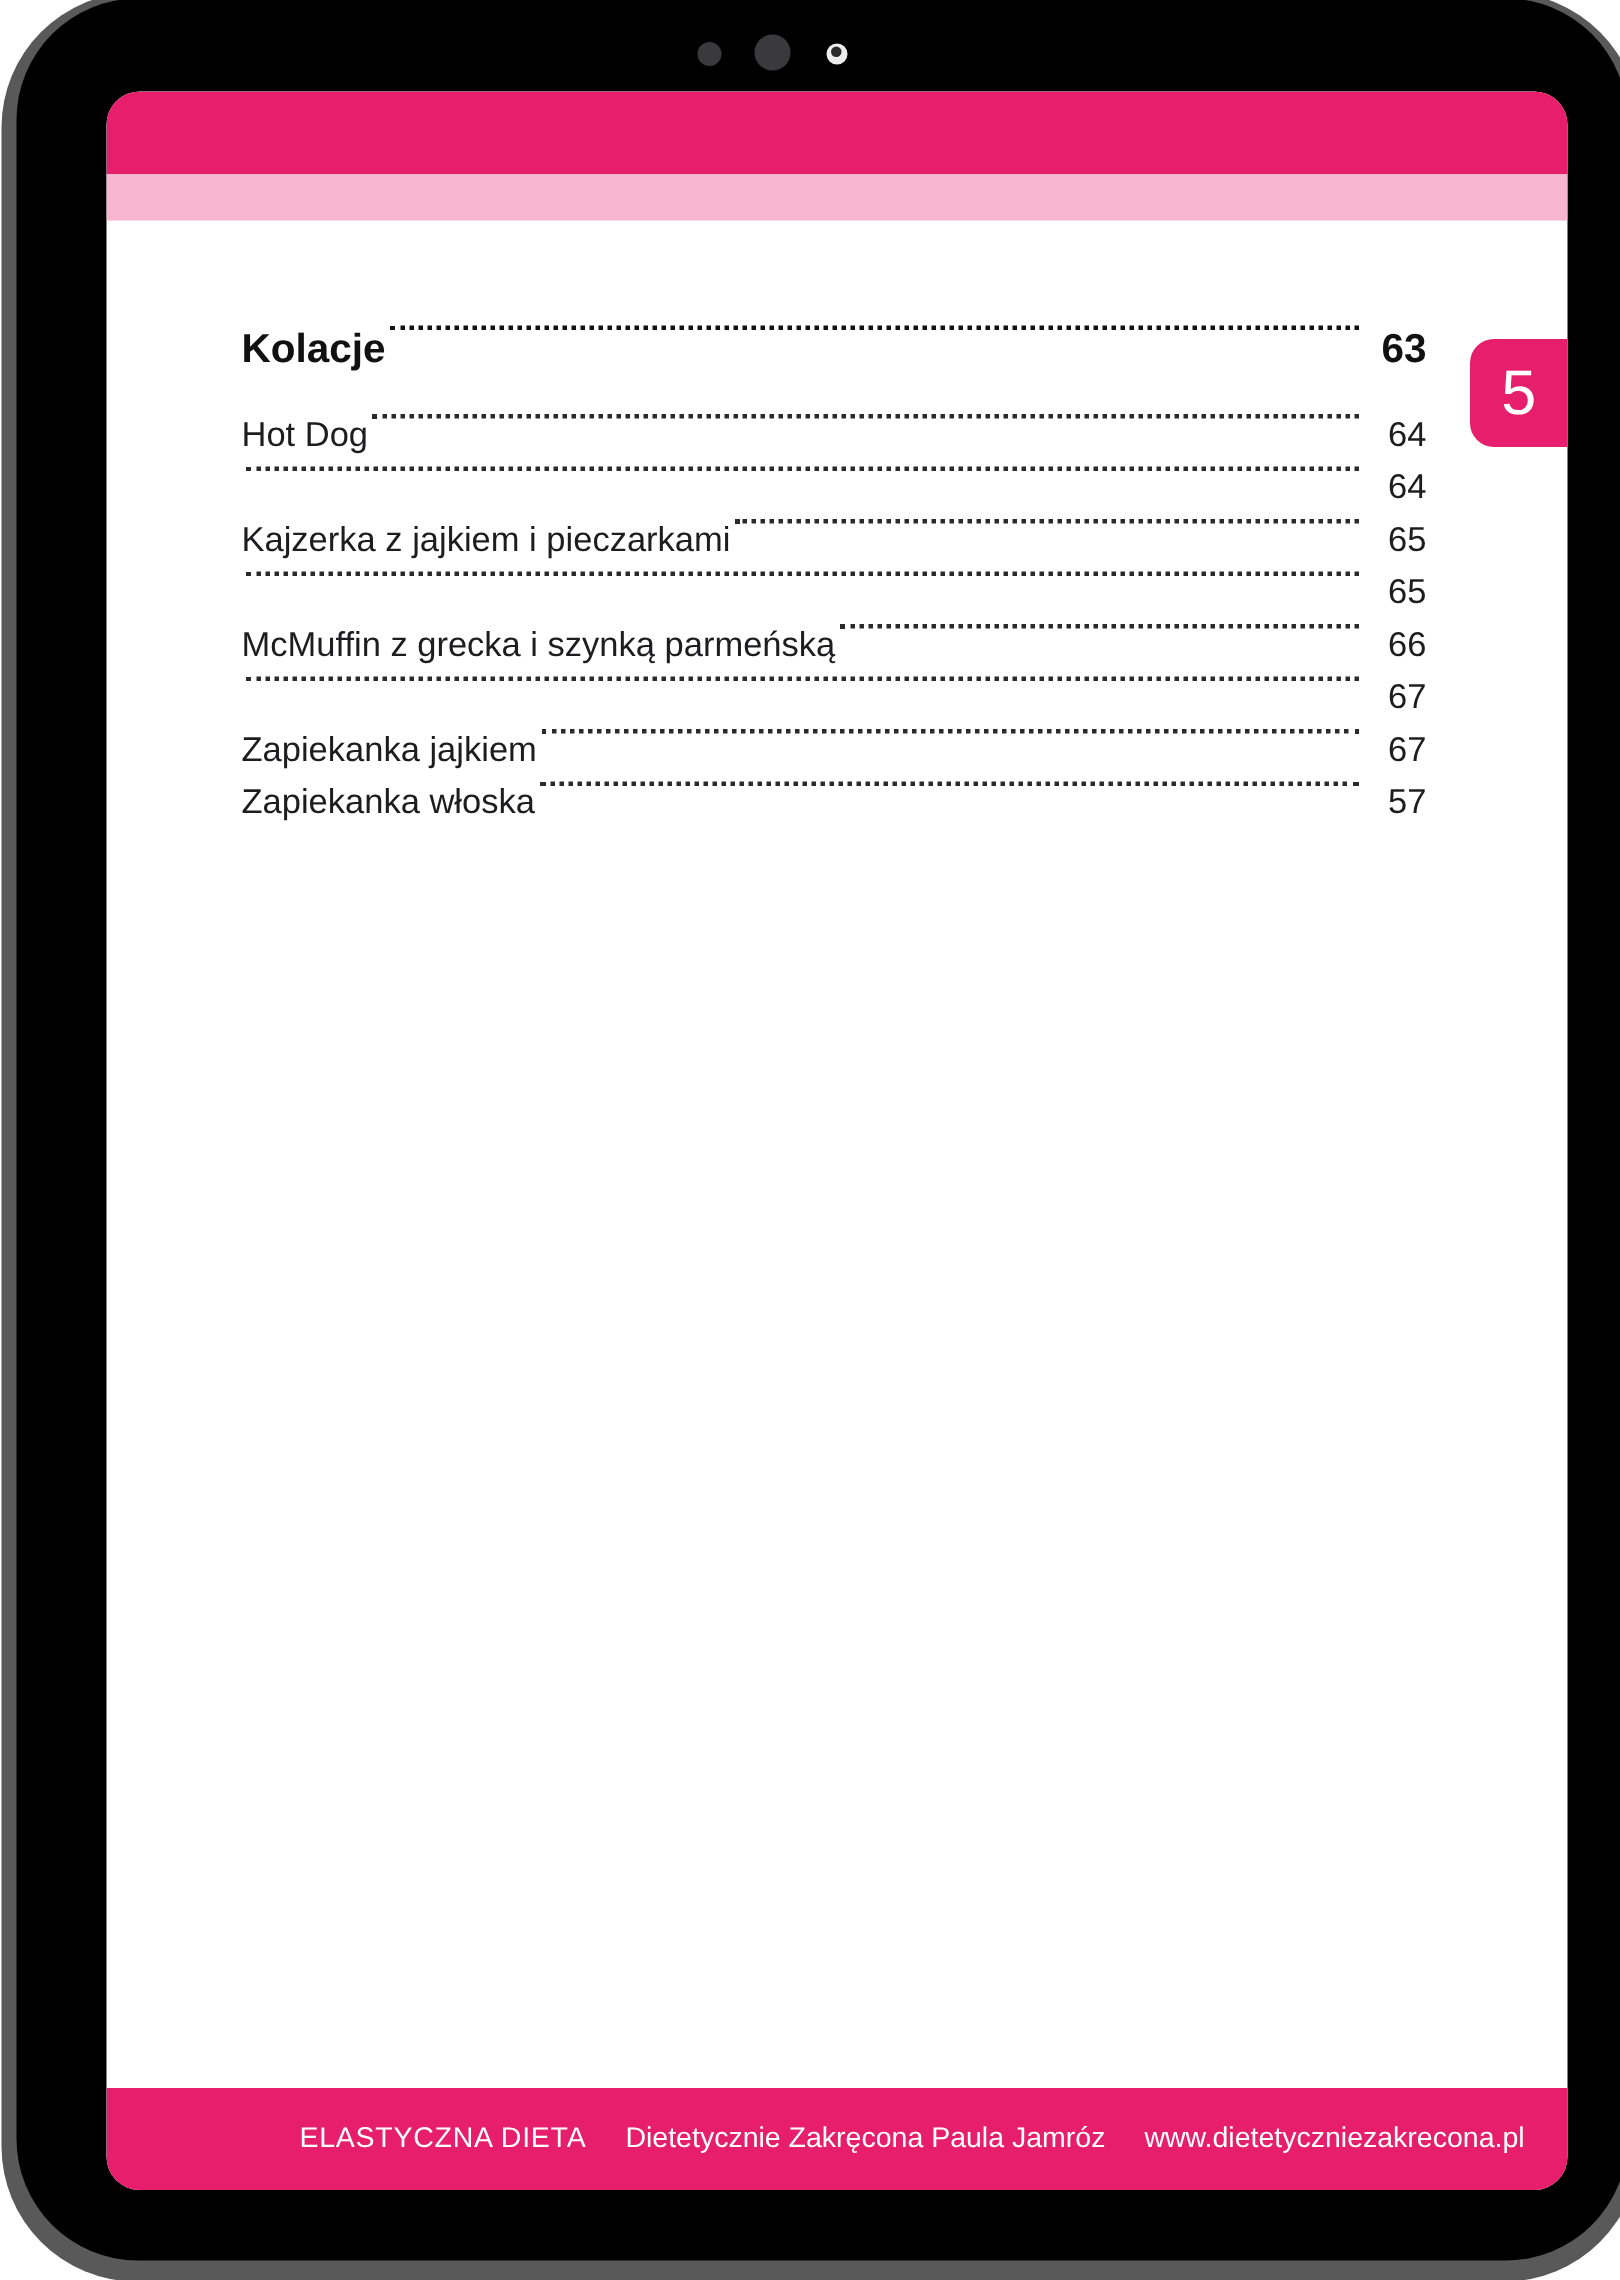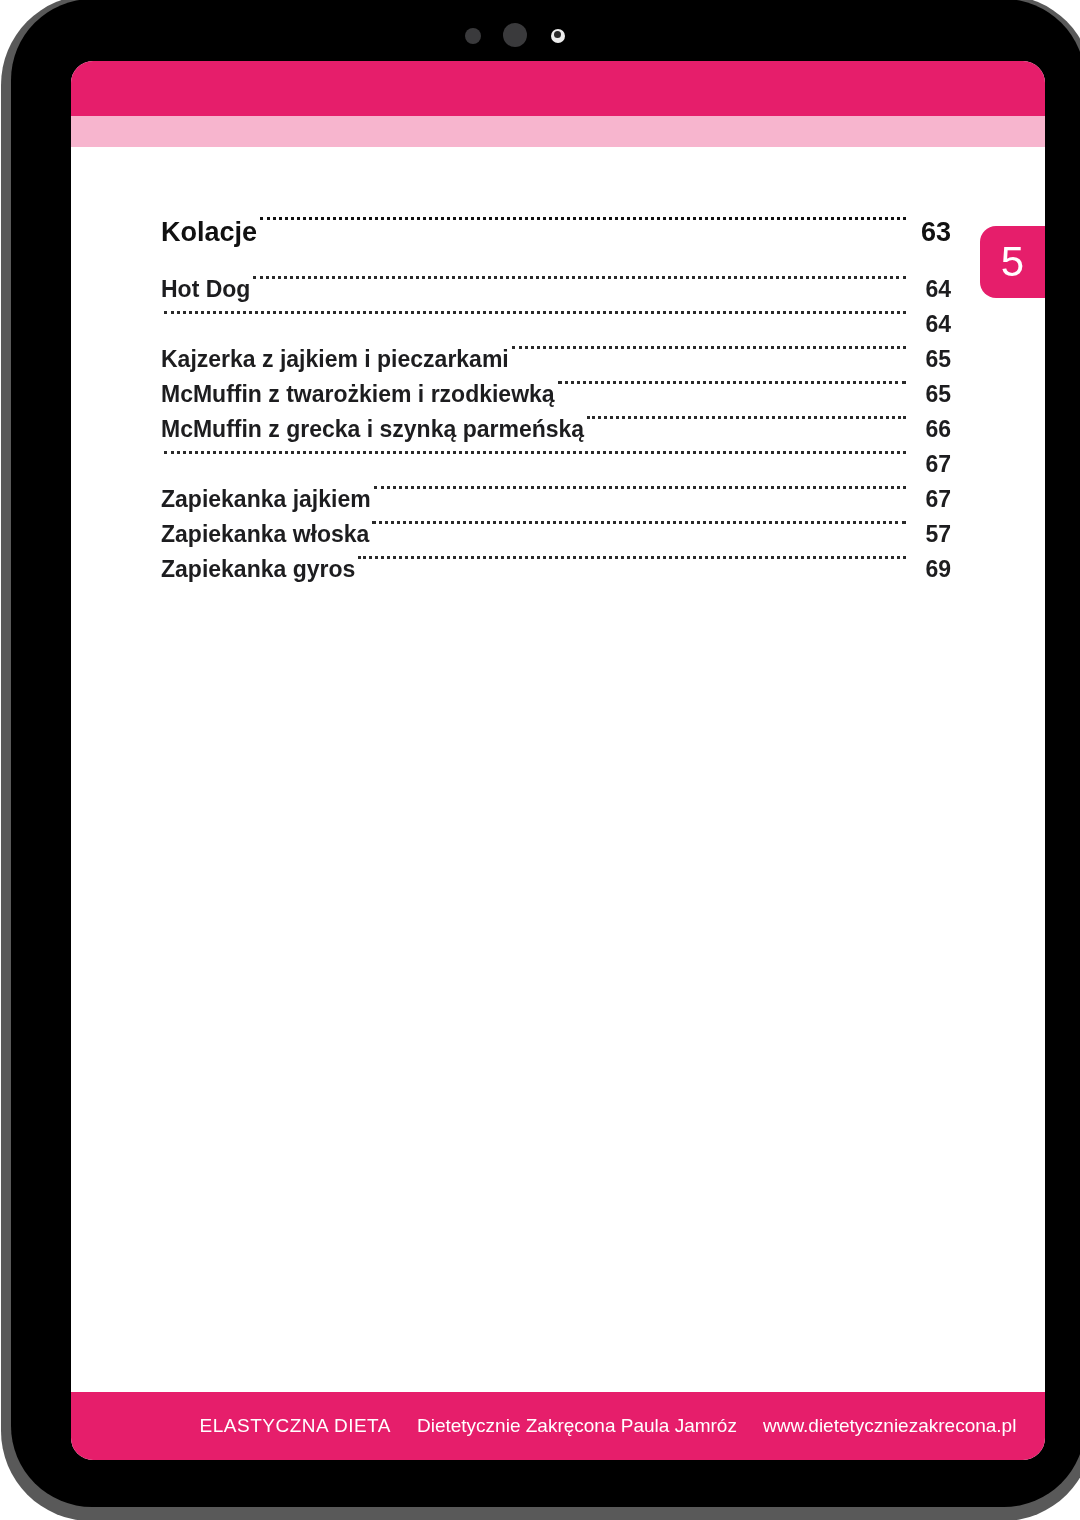--- a/index.html
+++ b/index.html
@@ -102,21 +102,21 @@
   .toc-heading-row {
     height: 34px;
     font-size: 27px;
     font-weight: 700;
     color: #111111;
     margin-bottom: 25px;
   }
   .toc-entry-row {
     height: 35px;
     font-size: 23px;
-    font-weight: 700;
+    font-weight: 400;
   }
   .toc-title { white-space: nowrap; flex: 0 0 auto; }
   .leader {
     flex: 1 1 auto;
     border-bottom: 3px dotted #2a2a2a;
     margin: 0 5px 5px 3px;
     min-width: 20px;
   }
   .toc-heading-row .leader { border-bottom: 3.5px dotted #111; margin-bottom: 5px; }
   .toc-page {
@@ -178,21 +178,20 @@
         <div class="toc-row toc-entry-row">
           <span class="leader"></span>
           <span class="toc-page">64</span>
         </div>
         <div class="toc-row toc-entry-row">
           <span class="toc-title">Kajzerka z jajkiem i pieczarkami</span>
           <span class="leader"></span>
           <span class="toc-page">65</span>
         </div>
         <div class="toc-row toc-entry-row">
-          <span class="toc-title">McMuffin z twarożkiem i rzodkiewką</span>
           <span class="leader"></span>
           <span class="toc-page">65</span>
         </div>
         <div class="toc-row toc-entry-row">
           <span class="toc-title">McMuffin z grecka i szynką parmeńską</span>
           <span class="leader"></span>
           <span class="toc-page">66</span>
         </div>
         <div class="toc-row toc-entry-row">
           <span class="leader"></span>
@@ -200,25 +199,20 @@
         </div>
         <div class="toc-row toc-entry-row">
           <span class="toc-title">Zapiekanka jajkiem</span>
           <span class="leader"></span>
           <span class="toc-page">67</span>
         </div>
         <div class="toc-row toc-entry-row">
           <span class="toc-title">Zapiekanka włoska</span>
           <span class="leader"></span>
           <span class="toc-page">57</span>
-        </div>
-        <div class="toc-row toc-entry-row">
-          <span class="toc-title">Zapiekanka gyros</span>
-          <span class="leader"></span>
-          <span class="toc-page">69</span>
         </div>
       </div>
 
       <div class="footer-band">
         <div class="footer-inner">
           <span class="footer-brand">ELASTYCZNA DIETA</span>
           <span>Dietetycznie Zakręcona Paula Jamróz</span>
           <span>www.dietetyczniezakrecona.pl</span>
         </div>
       </div>

